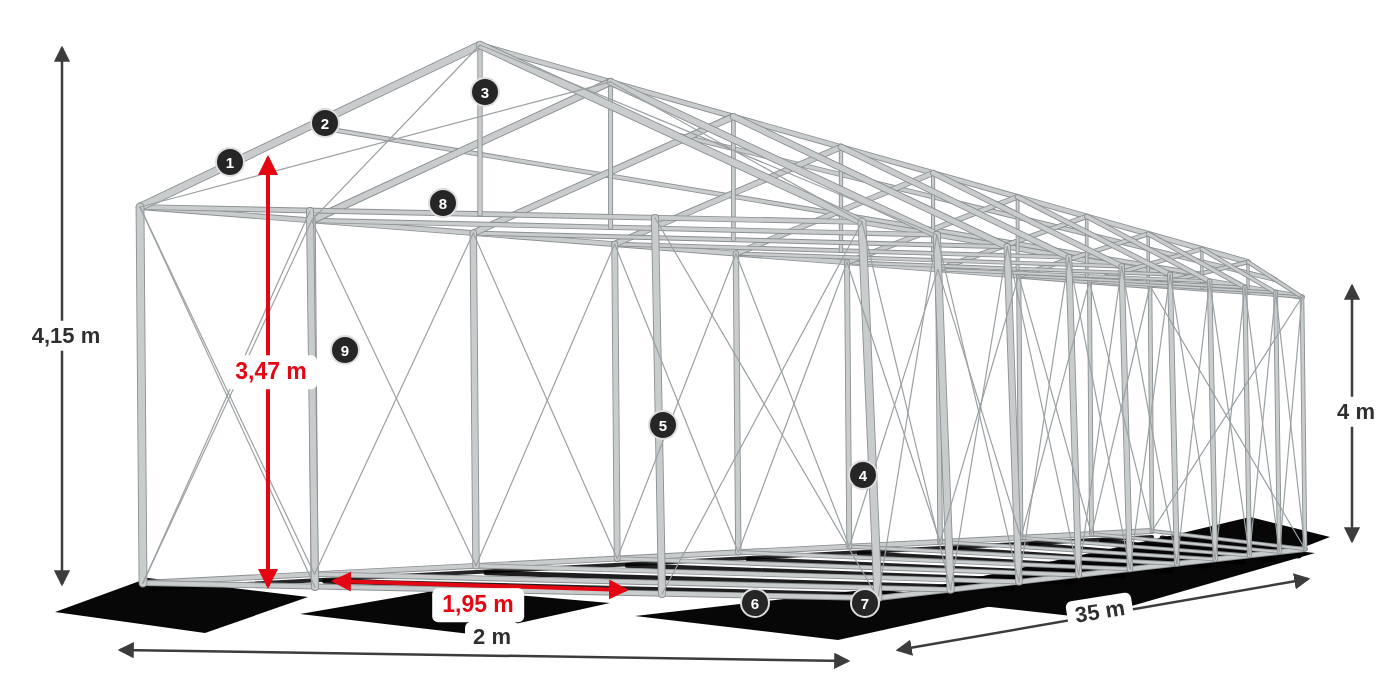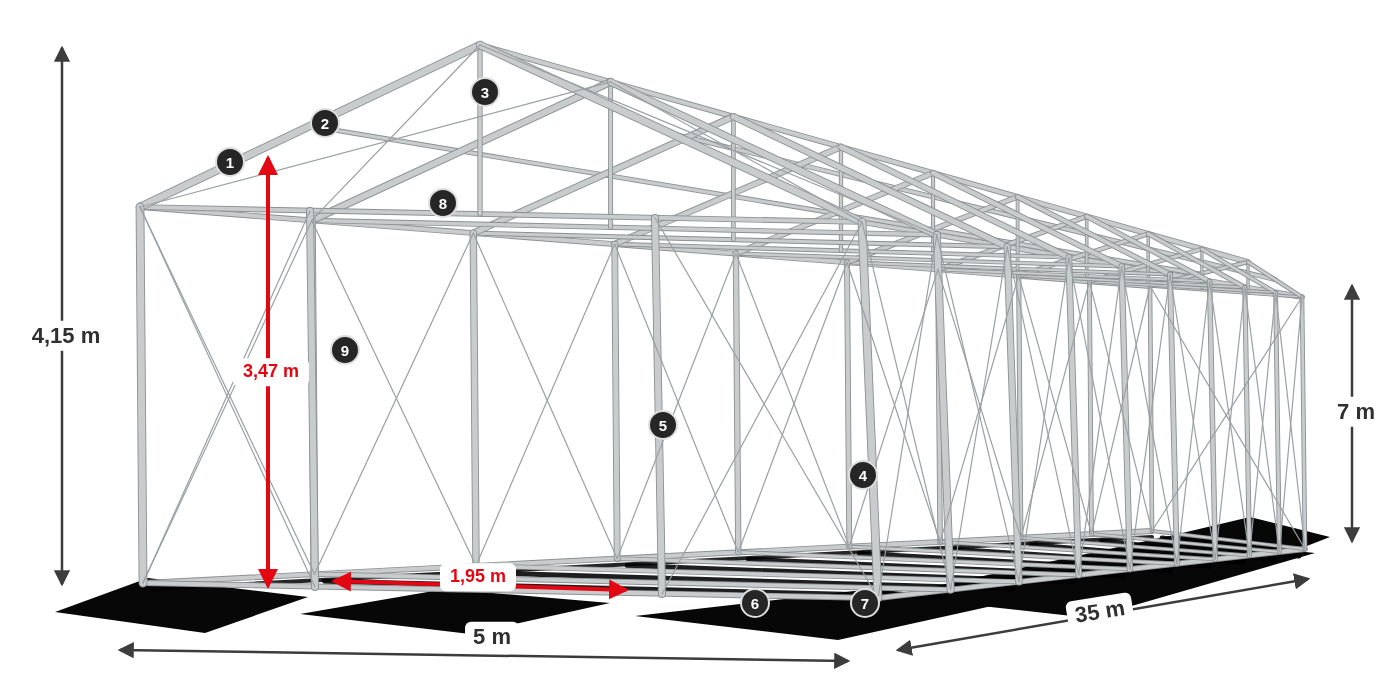--- a/index.html
+++ b/index.html
@@ -20,21 +20,21 @@
   svg{position:absolute;left:0;top:0}
 
   .darrow{stroke:var(--arrow-dark);stroke-width:2.5;marker-start:url(#ah-dark);marker-end:url(#ah-dark)}
   .rarrow{stroke:var(--accent-red);stroke-width:4;marker-start:url(#ah-red);marker-end:url(#ah-red)}
 
   .dim{
     position:absolute;transform:translate(-50%,-50%);
     background:#fff;color:#2f2f2f;font-weight:bold;font-size:22px;
     padding:2px 8px;border-radius:6px;white-space:nowrap;line-height:1.2;
   }
-  .dim.red{color:var(--accent-red);font-size:18px;padding:3px 10px}
+  .dim.red{color:var(--accent-red);font-size:23px;padding:3px 10px}
   .dim.rot{transform:translate(-50%,-50%) rotate(-9deg)}
 
   .marker{
     position:absolute;width:30px;height:30px;border-radius:50%;
     background:var(--marker-bg);color:var(--marker-text);
     display:flex;align-items:center;justify-content:center;
     font-weight:bold;font-size:15px;
     transform:translate(-50%,-50%);
     border:2px solid rgba(255,255,255,.85);
   }
@@ -283,23 +283,23 @@
       <line class="darrow" x1="1352" y1="286" x2="1352" y2="541"></line>
       <line class="darrow" x1="120" y1="650" x2="848" y2="661"></line>
       <line class="darrow" x1="898" y1="650" x2="1308" y2="579"></line>
       <line class="rarrow" x1="268" y1="158" x2="268" y2="586"></line>
       <line class="rarrow" x1="334" y1="581" x2="626" y2="590"></line>
     </g>
   </svg>
 
   <div class="dim" style="left:66px;top:336px">4,15 m</div>
   <div class="dim red" style="left:271px;top:372px">3,47 m</div>
-  <div class="dim" style="left:1356px;top:412px">7 m</div>
-  <div class="dim red" style="left:478px;top:577px">1,95 m</div>
-  <div class="dim" style="left:492px;top:637px">5 m</div>
+  <div class="dim" style="left:1356px;top:412px">4 m</div>
+  <div class="dim red" style="left:478px;top:605px">1,95 m</div>
+  <div class="dim" style="left:492px;top:637px">2 m</div>
   <div class="dim rot" style="left:1100px;top:612px">35 m</div>
 
   <div class="marker" style="left:230px;top:162px">1</div>
   <div class="marker" style="left:325px;top:123px">2</div>
   <div class="marker" style="left:485px;top:92px">3</div>
   <div class="marker" style="left:863px;top:475px">4</div>
   <div class="marker" style="left:663px;top:425px">5</div>
   <div class="marker" style="left:755px;top:603px">6</div>
   <div class="marker" style="left:865px;top:603px">7</div>
   <div class="marker" style="left:443px;top:203px">8</div>

